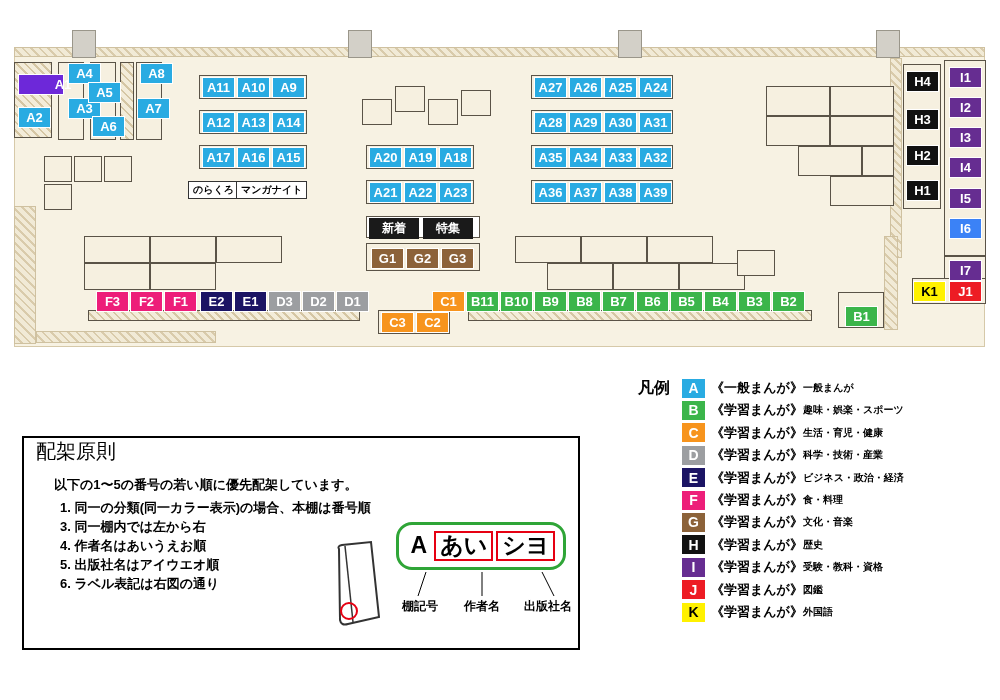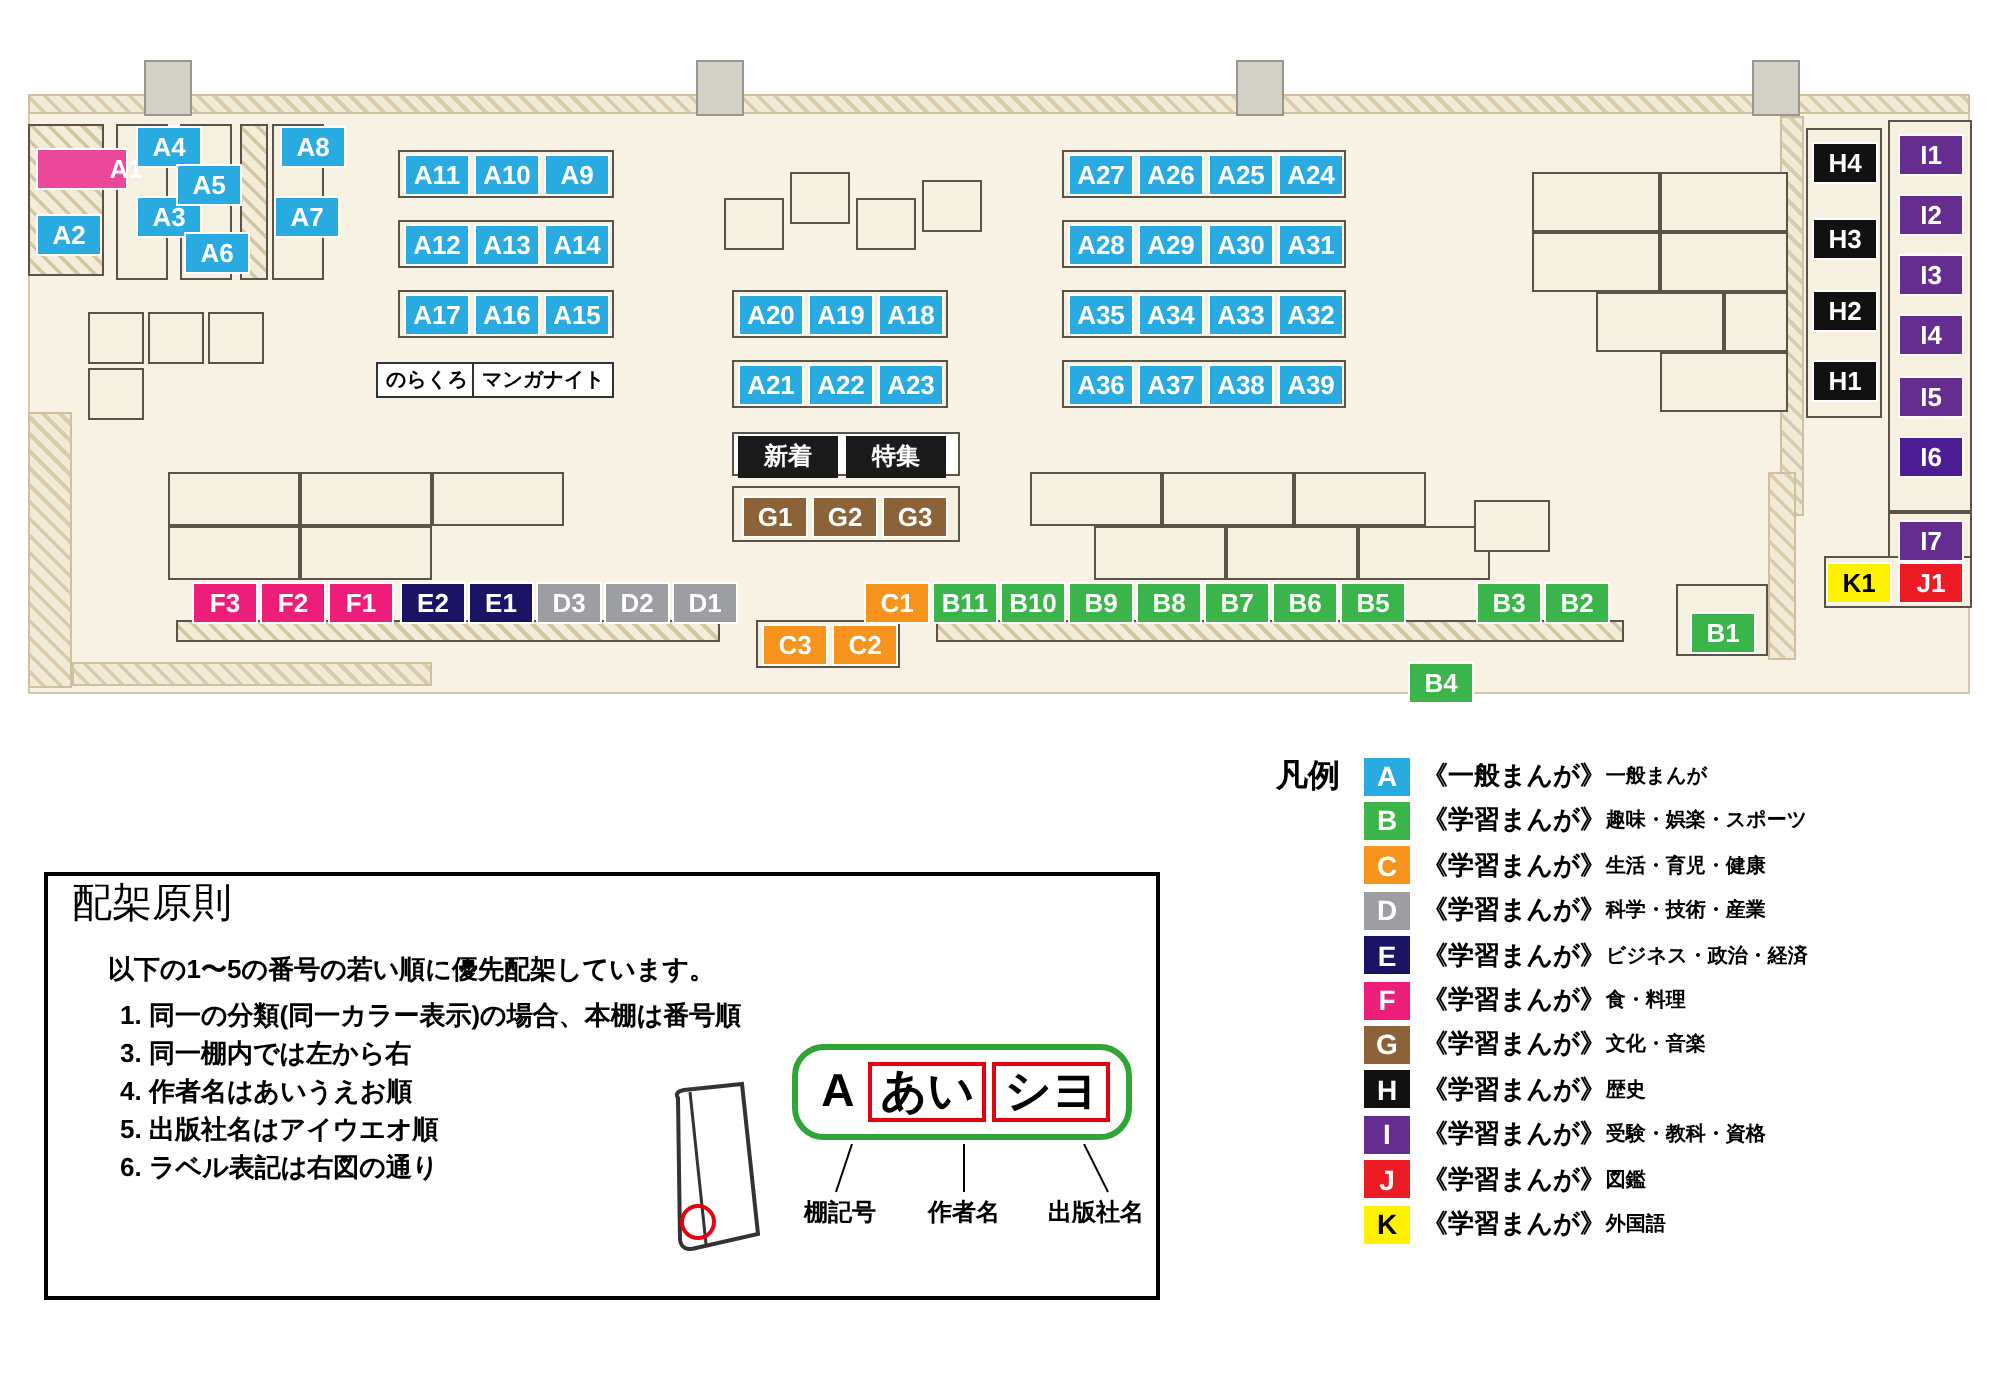--- a/index.html
+++ b/index.html
@@ -112,21 +112,21 @@
       <div class="shelf" style="left: 944px; top: 256px; width: 42px; height: 26px;"></div>
       <div class="shelf" style="left: 912px; top: 278px; width: 74px; height: 26px;"></div>
       <div class="shelf" style="left: 838px; top: 292px; width: 46px; height: 36px;"></div>
       <div class="shelf hatch" style="left: 88px; top: 310px; width: 272px; height: 11px;"></div>
       <div class="shelf hatch" style="left: 468px; top: 310px; width: 344px; height: 11px;"></div>
       <div class="shelf" style="left: 378px; top: 310px; width: 72px; height: 24px;"></div>
       <div class="pillar" style="left: 72px; top: 30px;"></div>
       <div class="pillar" style="left: 348px; top: 30px;"></div>
       <div class="pillar" style="left: 618px; top: 30px;"></div>
       <div class="pillar" style="left: 876px; top: 30px;"></div>
-      <div class="chip" style="background: #ec4899; left: 18px; top: 74px; padding-left: 44px;">A1</div>
+      <div class="chip" style="background: #6d28d9; left: 18px; top: 74px; padding-left: 44px;">A1</div>
       <div class="chip" style="background: rgb(41, 171, 226); left: 18px; top: 107px;">A2</div>
       <div class="chip" style="background: rgb(41, 171, 226); left: 68px; top: 63px;">A4</div>
       <div class="chip" style="background: rgb(41, 171, 226); left: 68px; top: 98px;">A3</div>
       <div class="chip" style="background: rgb(41, 171, 226); left: 88px; top: 82px;">A5</div>
       <div class="chip" style="background: rgb(41, 171, 226); left: 92px; top: 116px;">A6</div>
       <div class="chip" style="background: rgb(41, 171, 226); left: 140px; top: 63px;">A8</div>
       <div class="chip" style="background: rgb(41, 171, 226); left: 137px; top: 98px;">A7</div>
       <div class="chip" style="background: rgb(41, 171, 226); left: 202px; top: 77px;">A11</div>
       <div class="chip" style="background: rgb(41, 171, 226); left: 237px; top: 77px;">A10</div>
       <div class="chip" style="background: rgb(41, 171, 226); left: 272px; top: 77px;">A9</div>
@@ -170,36 +170,36 @@
       <div class="chip" style="background: rgb(156, 158, 161); left: 302px; top: 291px;">D2</div>
       <div class="chip" style="background: rgb(156, 158, 161); left: 336px; top: 291px;">D1</div>
       <div class="chip" style="background: rgb(247, 148, 29); left: 432px; top: 291px;">C1</div>
       <div class="chip" style="background: rgb(59, 181, 74); left: 466px; top: 291px;">B11</div>
       <div class="chip" style="background: rgb(59, 181, 74); left: 500px; top: 291px;">B10</div>
       <div class="chip" style="background: rgb(59, 181, 74); left: 534px; top: 291px;">B9</div>
       <div class="chip" style="background: rgb(59, 181, 74); left: 568px; top: 291px;">B8</div>
       <div class="chip" style="background: rgb(59, 181, 74); left: 602px; top: 291px;">B7</div>
       <div class="chip" style="background: rgb(59, 181, 74); left: 636px; top: 291px;">B6</div>
       <div class="chip" style="background: rgb(59, 181, 74); left: 670px; top: 291px;">B5</div>
-      <div class="chip" style="background: rgb(59, 181, 74); left: 704px; top: 291px; margin-top: 40px;">B4</div>
+      <div class="chip" style="background: rgb(59, 181, 74); left: 704px; top: 291px;">B4</div>
       <div class="chip" style="background: rgb(59, 181, 74); left: 738px; top: 291px;">B3</div>
       <div class="chip" style="background: rgb(59, 181, 74); left: 772px; top: 291px;">B2</div>
       <div class="chip" style="background: rgb(247, 148, 29); left: 381px; top: 312px;">C3</div>
       <div class="chip" style="background: rgb(247, 148, 29); left: 416px; top: 312px;">C2</div>
       <div class="chip" style="background: rgb(59, 181, 74); left: 845px; top: 306px;">B1</div>
       <div class="chip" style="background: rgb(17, 17, 17); left: 906px; top: 71px;">H4</div>
       <div class="chip" style="background: rgb(17, 17, 17); left: 906px; top: 109px;">H3</div>
       <div class="chip" style="background: rgb(17, 17, 17); left: 906px; top: 145px;">H2</div>
       <div class="chip" style="background: rgb(17, 17, 17); left: 906px; top: 180px;">H1</div>
       <div class="chip" style="background: rgb(102, 45, 145); left: 949px; top: 67px;">I1</div>
       <div class="chip" style="background: rgb(102, 45, 145); left: 949px; top: 97px;">I2</div>
       <div class="chip" style="background: rgb(102, 45, 145); left: 949px; top: 127px;">I3</div>
       <div class="chip" style="background: rgb(102, 45, 145); left: 949px; top: 157px;">I4</div>
       <div class="chip" style="background: rgb(102, 45, 145); left: 949px; top: 188px;">I5</div>
-      <div class="chip" style="background: #4c1d95; left: 949px; top: 218px;">I6</div>
+      <div class="chip" style="background: #3b82f6; left: 949px; top: 218px;">I6</div>
       <div class="chip" style="background: rgb(102, 45, 145); left: 949px; top: 260px;">I7</div>
       <div class="chip" style="background: rgb(255, 241, 0); color: rgb(0, 0, 0); left: 913px; top: 281px;">K1</div>
       <div class="chip" style="background: rgb(237, 28, 36); left: 949px; top: 281px;">J1</div>
       <div class="maplabel" style="left: 188px; top: 181px;">のらくろ</div>
       <div class="maplabel" style="left: 236px; top: 181px;">マンガナイト</div>
       <div class="maplabel dark" style="left: 369px; top: 218px;">新着</div>
       <div class="maplabel dark" style="left: 423px; top: 218px;">特集</div>
     </div>
 
   <div class="legend" id="legend-panel">

